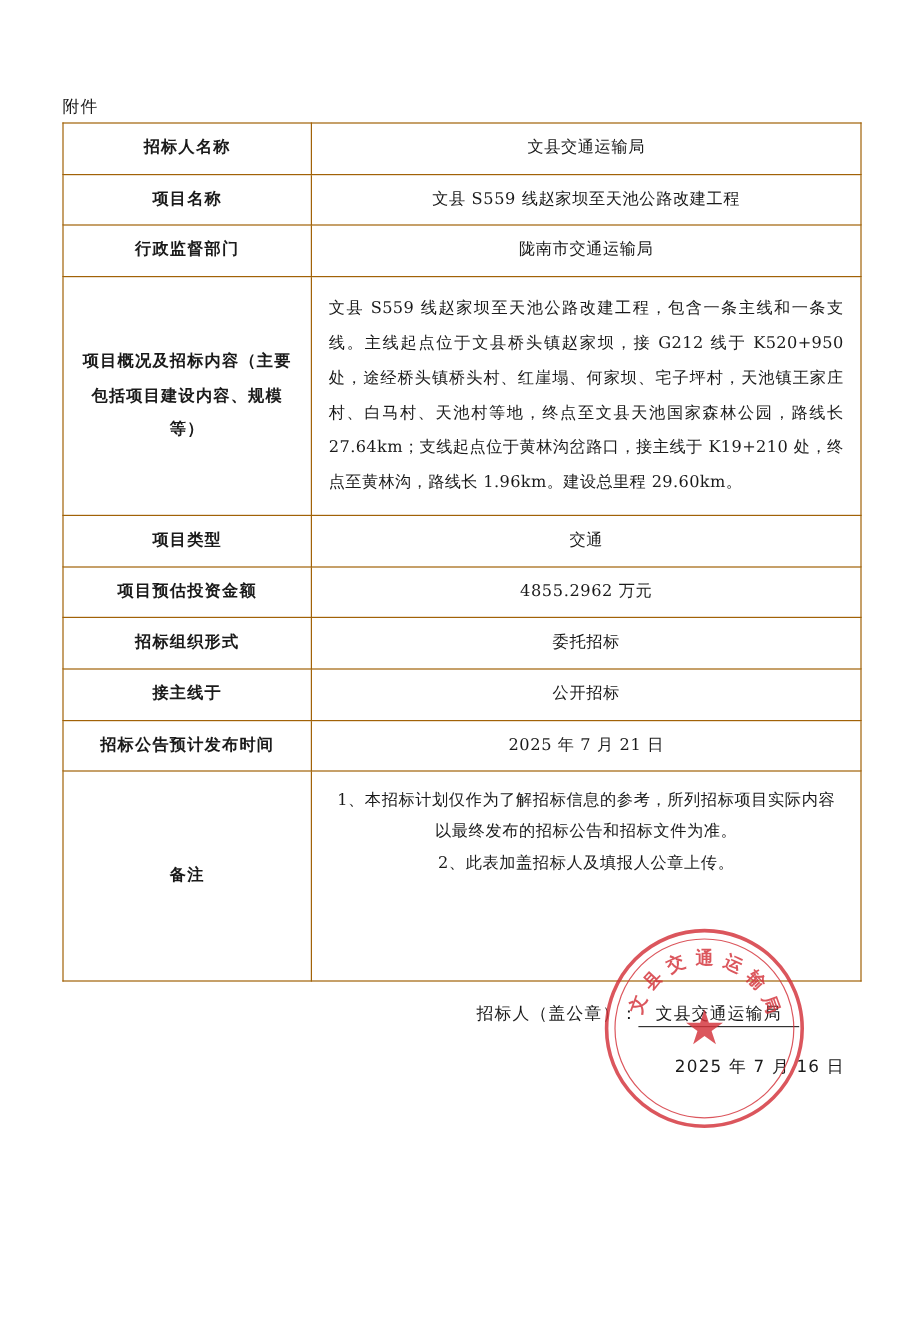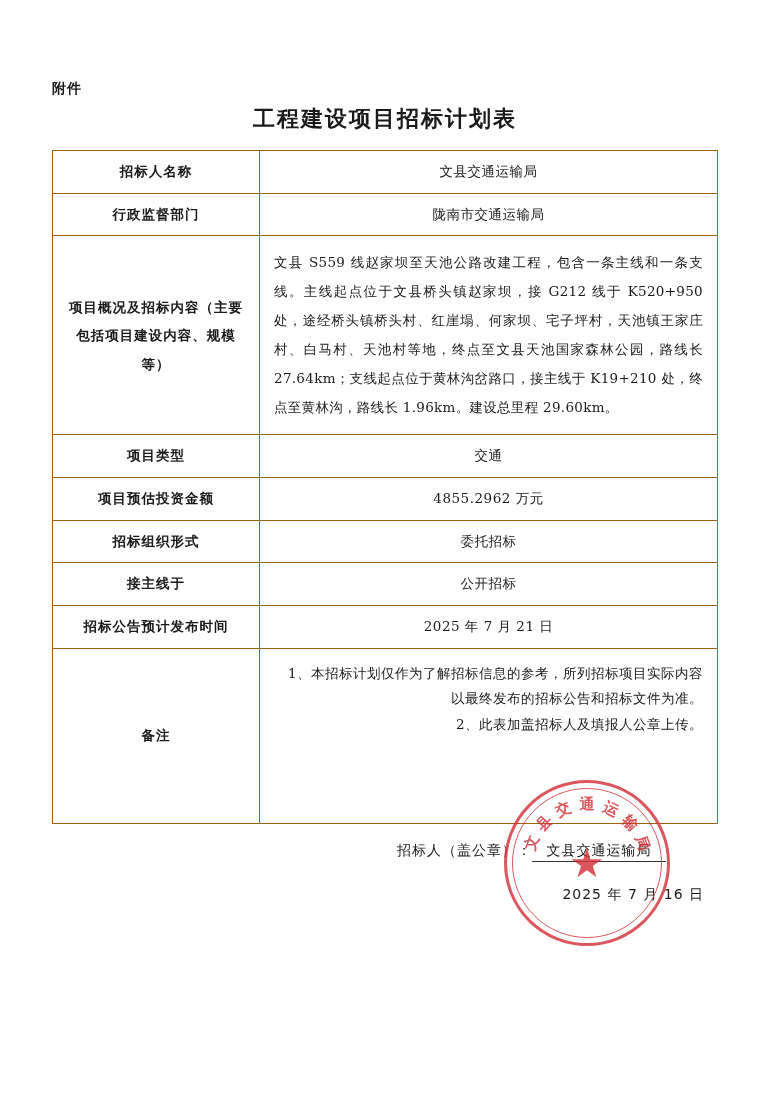--- a/index.html
+++ b/index.html
@@ -17,21 +17,21 @@
   }
   .page {
     position: relative;
     width: 770px;
     height: 1099px;
     box-sizing: border-box;
     padding: 80px 52px 0 52px;
   }
   .attachment-label {
     font-size: 14px;
-    font-weight: bold;
+    font-weight: normal;
     letter-spacing: 1px;
     margin-bottom: 4px;
     font-family: "DejaVu Sans", "Liberation Sans", sans-serif;
   }
   .doc-title {
     text-align: center;
     font-size: 22px;
     font-weight: bold;
     letter-spacing: 2px;
     margin: 6px 0 16px 0;
@@ -66,21 +66,21 @@
     padding: 10px 14px;
   }
   td.value-cell.justify {
     text-align: justify;
     text-align-last: left;
     line-height: 2.15;
     padding: 12px 14px;
     letter-spacing: 0.3px;
   }
   td.value-cell.notes {
-    text-align: right;
+    text-align: center;
     line-height: 1.9;
     padding: 12px 14px;
     height: 150px;
     vertical-align: top;
   }
   td.label-cell.tall {
     line-height: 2.1;
   }
   .note-line { display: block; }
   .signature-area {
@@ -154,27 +154,30 @@
     transform-origin: 0 0;
   }
 </style>
 </head>
 <body>
 
 <div class="page">
 
   <div class="attachment-label">附件</div>
 
-  <div class="doc-title">工程建设项目招标计划表</div>
 
   <table class="main-table">
     <tbody>
       <tr>
         <td class="label-cell">招标人名称</td>
         <td class="value-cell">文县交通运输局</td>
+      </tr>
+      <tr>
+        <td class="label-cell">项目名称</td>
+        <td class="value-cell">文县 S559 线赵家坝至天池公路改建工程</td>
       </tr>
       <tr>
         <td class="label-cell">行政监督部门</td>
         <td class="value-cell">陇南市交通运输局</td>
       </tr>
       <tr>
         <td class="label-cell tall">项目概况及招标内容（主要包括项目建设内容、规模等）</td>
         <td class="value-cell justify">文县 S559 线赵家坝至天池公路改建工程，包含一条主线和一条支线。主线起点位于文县桥头镇赵家坝，接 G212 线于 K520+950 处，途经桥头镇桥头村、红崖塌、何家坝、宅子坪村，天池镇王家庄村、白马村、天池村等地，终点至文县天池国家森林公园，路线长 27.64km；支线起点位于黄林沟岔路口，接主线于 K19+210 处，终点至黄林沟，路线长 1.96km。建设总里程 29.60km。</td>
       </tr>
       <tr>

